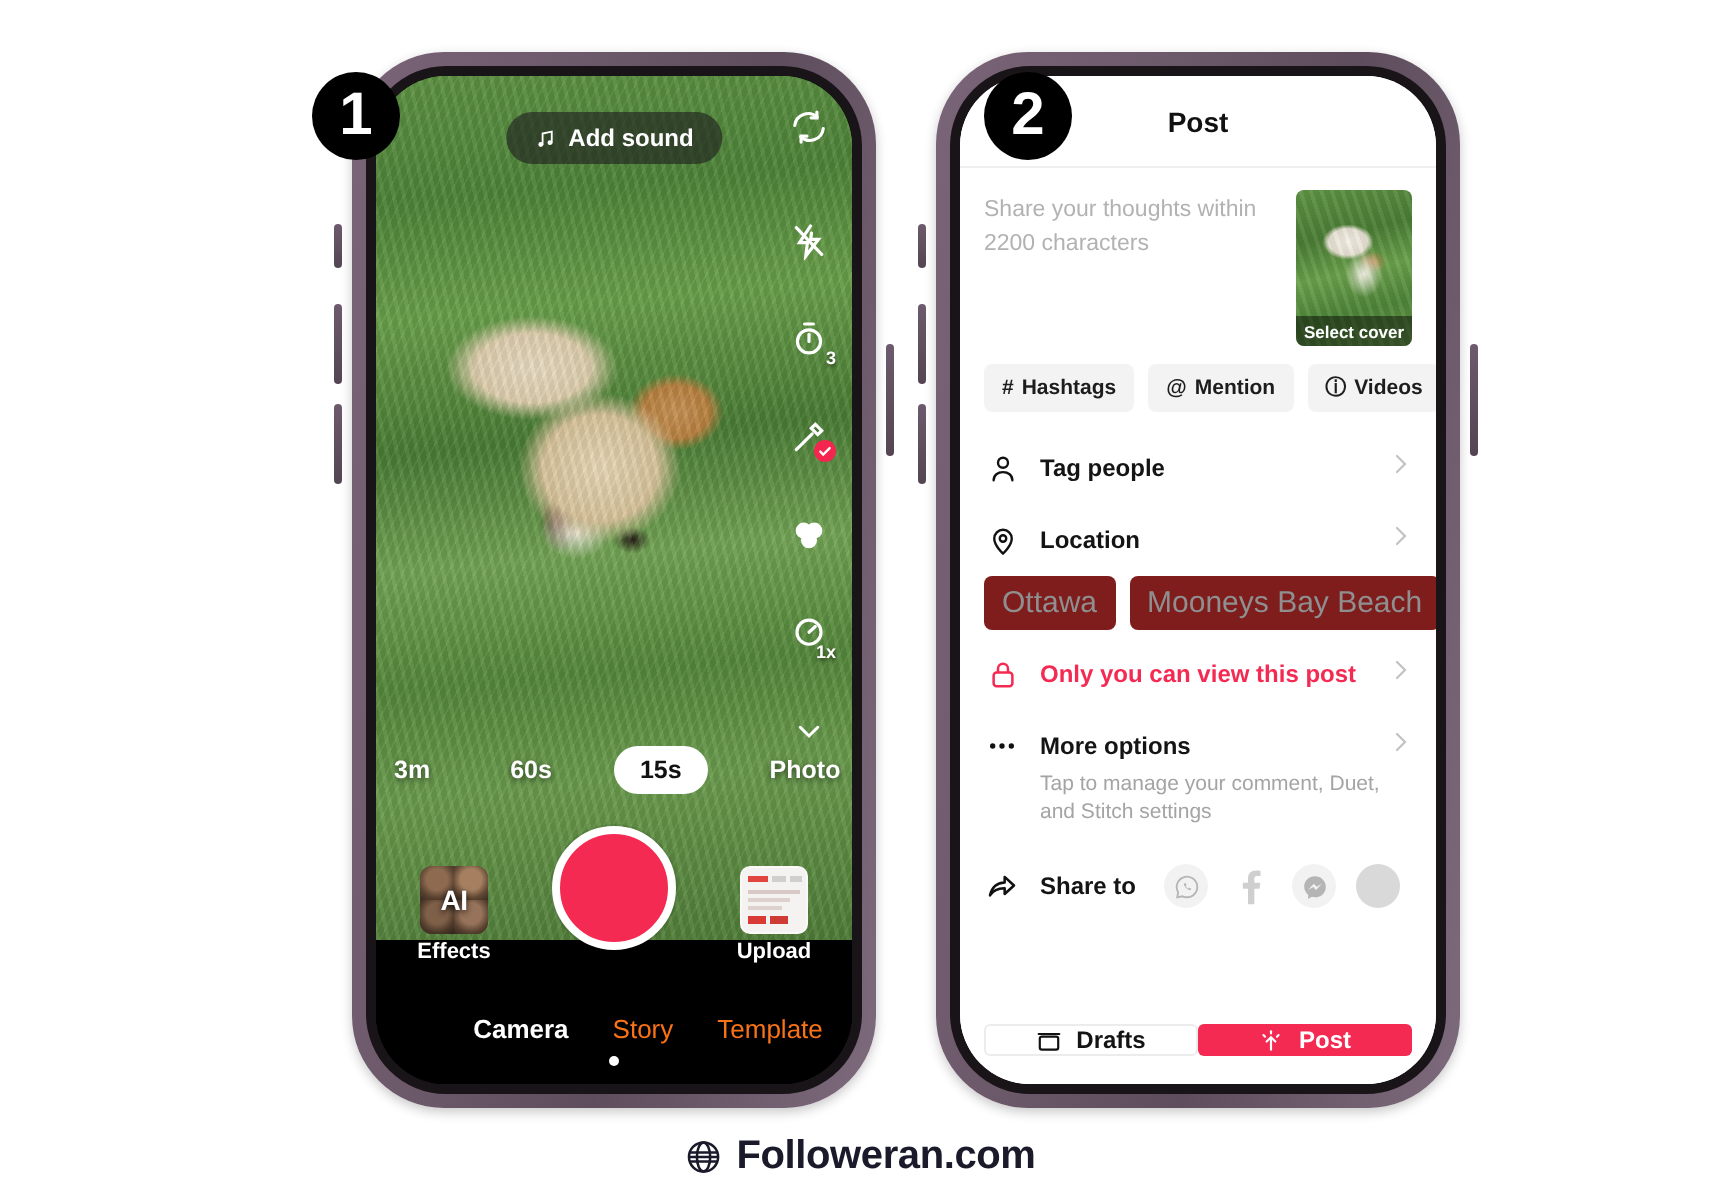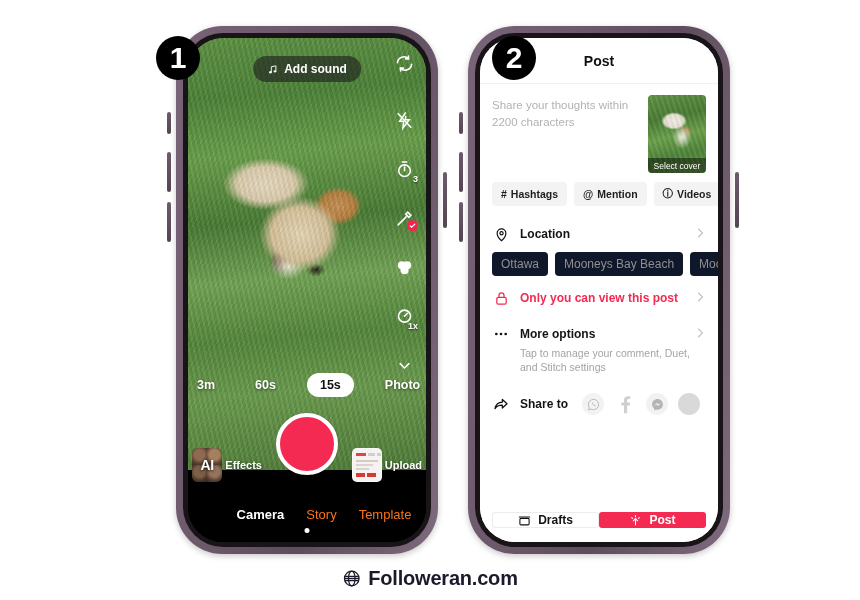--- a/index.html
+++ b/index.html
@@ -129,21 +129,21 @@
     position:absolute; left:0; right:0; bottom: 62px; height: 72px;
     display:flex; align-items:center; justify-content:center; z-index:12;
   }
   .shutter {
     width: 62px; height:62px; border-radius:50%;
     background:#f42a52; border: 4px solid #fff;
     box-shadow: 0 0 0 1px rgba(0,0,0,.08);
   }
   .side-tool {
     position:absolute; bottom: 60px; width: 70px;
-    display:flex; flex-direction:row; align-items:center; gap:3px; z-index:12;
+    display:flex; flex-direction:column; align-items:center; gap:3px; z-index:12;
   }
   .side-tool.left { left: 4px; }
   .side-tool.right { right: 4px; }
   .side-tool-label {
     color:#fff; font-size:11px; font-weight:600; text-shadow:0 1px 3px rgba(0,0,0,.7);
   }
   .fx-thumb {
     width:34px; height:34px; border-radius:6px; overflow:hidden; position:relative;
     background: linear-gradient(135deg,#5a4638,#3d2f26);
     display:grid; grid-template-columns:1fr 1fr; grid-template-rows:1fr 1fr;
@@ -208,21 +208,21 @@
       radial-gradient(ellipse 12px 15px at 34px 42px, #f6f2e9 0%, rgba(246,242,233,0) 78%),
       radial-gradient(ellipse 9px 7px at 38px 36px, #c08a52 0%, rgba(192,138,82,0) 82%),
       linear-gradient(168deg,#5f9344 0%, #4a7c35 30%, #6aa04b 52%, #4e8439 74%, #67984a 100%);
   }
   .cover::after{
     content:""; position:absolute; inset:0;
     background: repeating-linear-gradient(72deg, rgba(255,255,255,.06) 0 2px, rgba(0,0,0,.05) 2px 5px);
   }
   .cover-label {
     position:absolute; left:0; right:0; bottom:0; height:15px;
-    background:rgba(0,0,0,.45); color:#fff; font-size:8.5px; font-weight:400;
+    background:rgba(0,0,0,.45); color:#fff; font-size:8.5px; font-weight:700;
     display:flex; align-items:center; justify-content:center; z-index:2;text-align:right;
   }
 
   .chips-row { display:flex; gap:7px; padding: 3px 12px 10px 12px; }
   .chip {
     background:#f3f3f3; border-radius:4px;
     font-size:10.5px; font-weight:600; color:#1d1d1d;
     padding: 5px 9px; display:flex; align-items:center; gap:4px; white-space:nowrap;
   }
 
@@ -233,22 +233,22 @@
   .row-icon { flex:0 0 18px; width:18px; height:18px; display:flex; align-items:center; justify-content:center; }
   .row-label { font-size:12px; font-weight:700; color:#141414; }
   .row-label.danger { color:#f42a52; font-weight:600; }
   .row-chev { margin-left:auto; }
   .row-sub {
     font-size:10.5px; color:#a4a4a4; line-height:1.35;
     padding: 0 12px 10px 40px; margin-top:-6px;
   }
   .loc-chips { display:flex; gap:7px; padding: 0 0 4px 12px; overflow:hidden; }
   .loc-chip {
-    background:#0f172a; border-radius:4px; color:#8f8f8f;
-    font-size:12px; padding: 5px 9px; white-space:nowrap;
+    background:#7f1d1d; border-radius:4px; color:#8f8f8f;
+    font-size:15px; padding: 5px 9px; white-space:nowrap;
   }
   .share-icons { margin-left:auto; display:flex; align-items:center; gap:10px; padding-right:6px; }
   .share-ic {
     width:22px; height:22px; border-radius:50%;
     background:#f2f2f2; display:flex; align-items:center; justify-content:center;
   }
   .share-ic.plain { background:#d9d9d9; }
   .share-ic.fb { background:transparent; }
 
   .post-footer {
@@ -435,20 +435,34 @@
               <div class="chip">
                 <span>@</span>
                 <span>Mention</span>
               </div>
               <div class="chip">
                 <span>ⓘ</span>
                 <span>Videos</span>
               </div>
             </div>
 
+            <div class="row">
+              <span class="row-icon">
+                <svg width="15" height="15" viewBox="0 0 24 24" fill="none" stroke="#111" stroke-width="1.9" stroke-linecap="round">
+                    <circle cx="12" cy="7" r="4"></circle>
+                    <path d="M4.5 21c0-4.2 3.4-6.5 7.5-6.5S19.5 16.8 19.5 21"></path>
+                  </svg>
+              </span>
+              <span class="row-label">Tag people</span>
+              <span class="row-chev">
+                <svg width="12" height="12" viewBox="0 0 24 24" fill="none" stroke="#c2c2c2" stroke-width="2.2" stroke-linecap="round">
+                    <path d="M9 4l8 8-8 8"></path>
+                  </svg>
+              </span>
+            </div>
 
             <div class="row">
               <span class="row-icon">
                 <svg width="15" height="15" viewBox="0 0 24 24" fill="none" stroke="#111" stroke-width="1.9">
                     <path d="M12 22s7-6.2 7-12a7 7 0 1 0-14 0c0 5.8 7 12 7 12z"></path>
                     <circle cx="12" cy="10" r="2.6"></circle>
                   </svg>
               </span>
               <span class="row-label">Location</span>
               <span class="row-chev">

